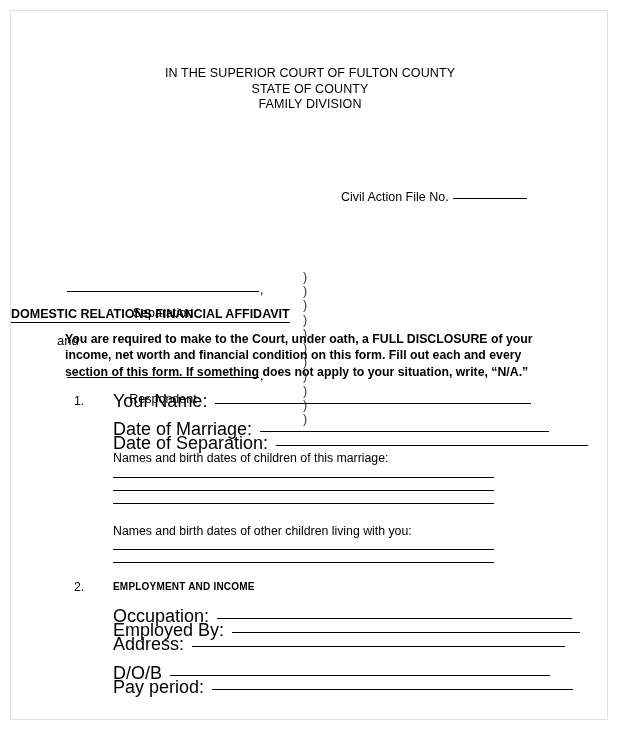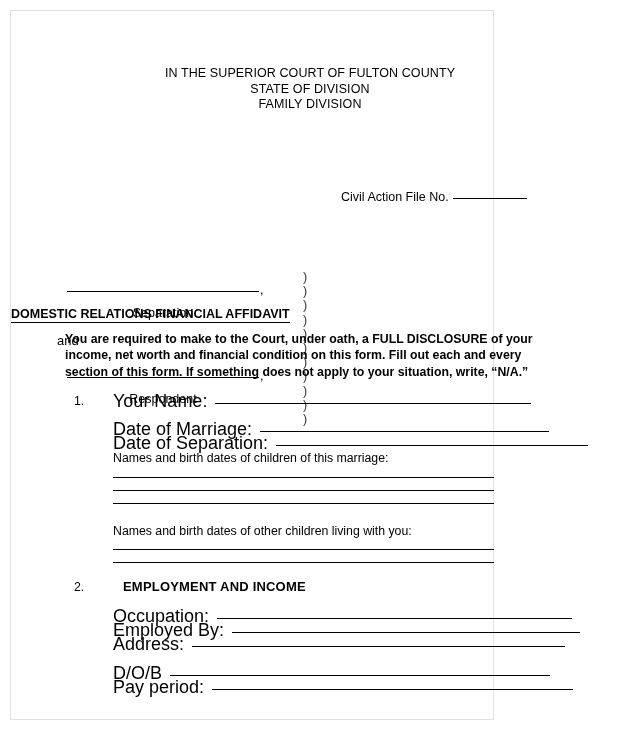--- a/index.html
+++ b/index.html
@@ -12,21 +12,21 @@
     height: 750px;
     font-family: "Liberation Sans", sans-serif;
     color: #000000;
     overflow: hidden;
   }
 
   .page {
     position: absolute;
     left: 10px;
     top: 10px;
-    width: 484px;
+    width: 598px;
     height: 710px;
     border: 1px solid #e2e2e2;
     background: #ffffff;
     box-sizing: border-box;
   }
 
   .content {
     position: absolute;
     left: 0;
     top: 0;
@@ -151,25 +151,24 @@
     font-size: 12.3px;
     line-height: 14px;
   }
   .sec-num.n1 { left: 63px; top: 383px; }
   .sec-num.n2 { left: 63px; top: 569px; }
 
   .sec-heading {
     position: absolute;
     left: 102px;
     top: 569px;
-    font-size: 13px;
+    font-size: 10px;
     font-weight: bold;
     line-height: 14px;
     letter-spacing: 0.2px;
-    margin-left: 10px;
   }
 
   
   .field {
     position: absolute;
     font-size: 18px;
     line-height: 14px;
     white-space: nowrap;
   }
   .field .lbl { display: inline-block; }
@@ -194,21 +193,21 @@
   }
 </style>
 </head>
 <body>
 
 <div class="page">
   <div class="content">
 
     <div class="court-header">
       <div>IN THE SUPERIOR COURT OF FULTON COUNTY</div>
-      <div>STATE OF DIVISION</div>
+      <div>STATE OF COUNTY</div>
       <div>FAMILY DIVISION</div>
     </div>
 
     <div class="caption">
       <div class="cap-rule r1"></div>
       <div class="cap-comma c1">,</div>
       <div class="cap-role petitioner">Separation</div>
 
       <div class="cap-and">and</div>
 

